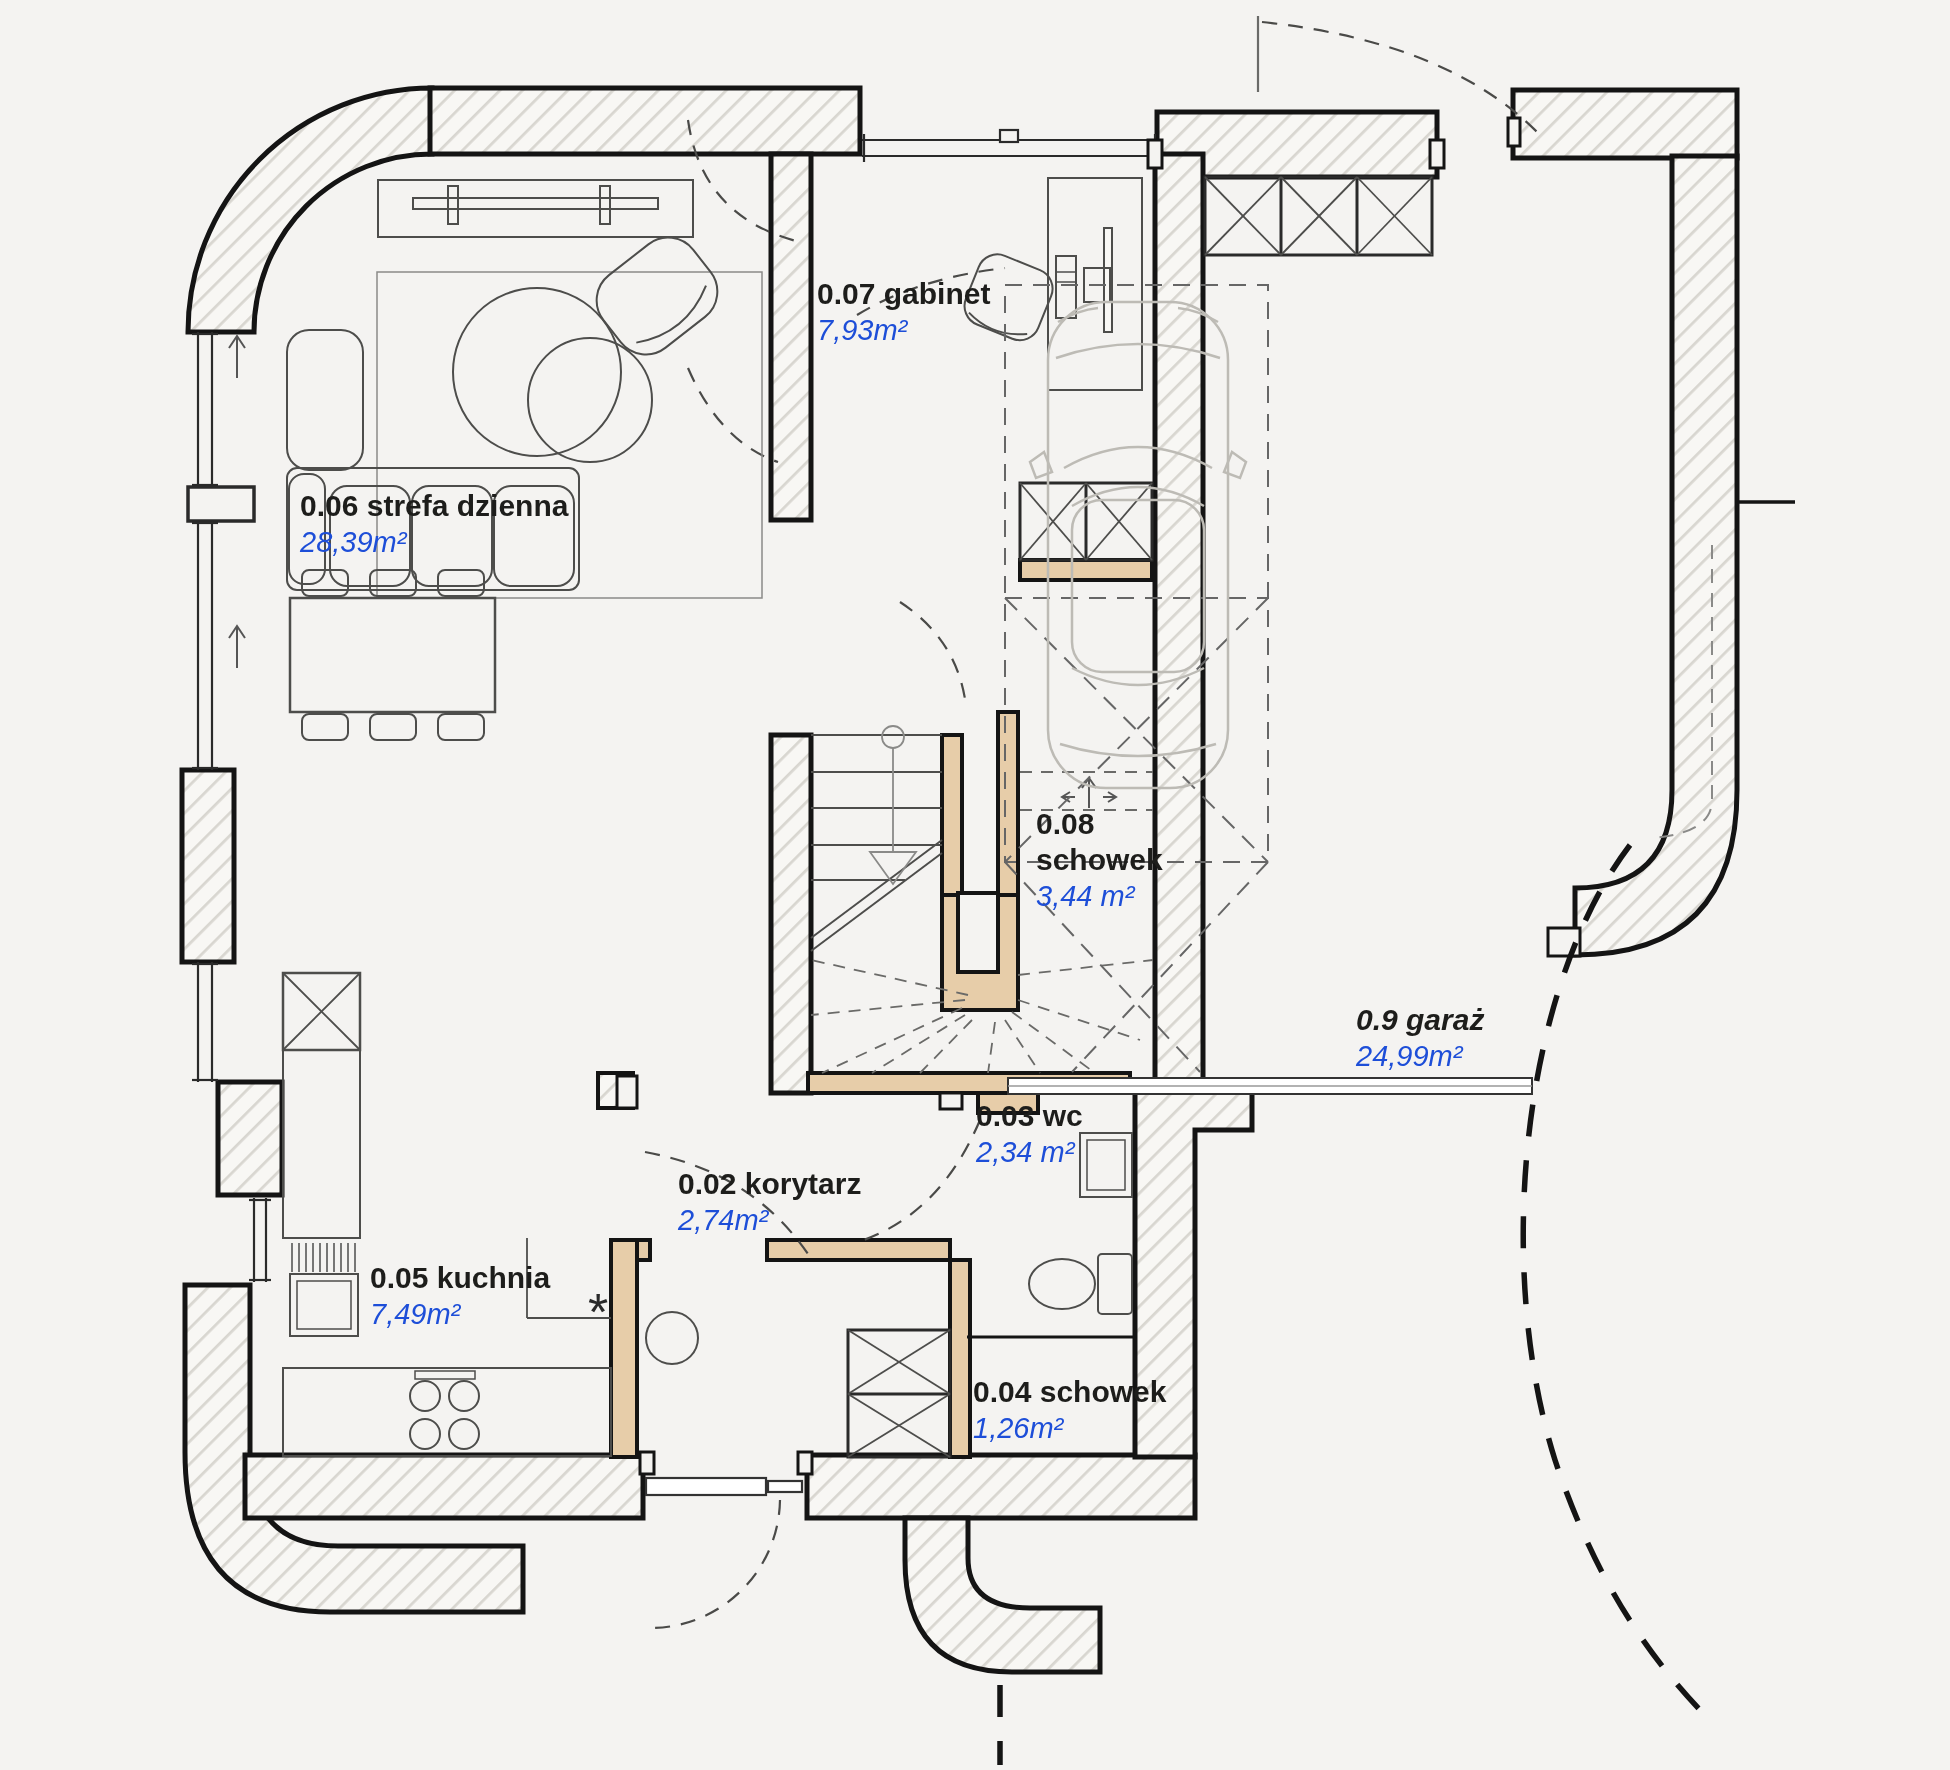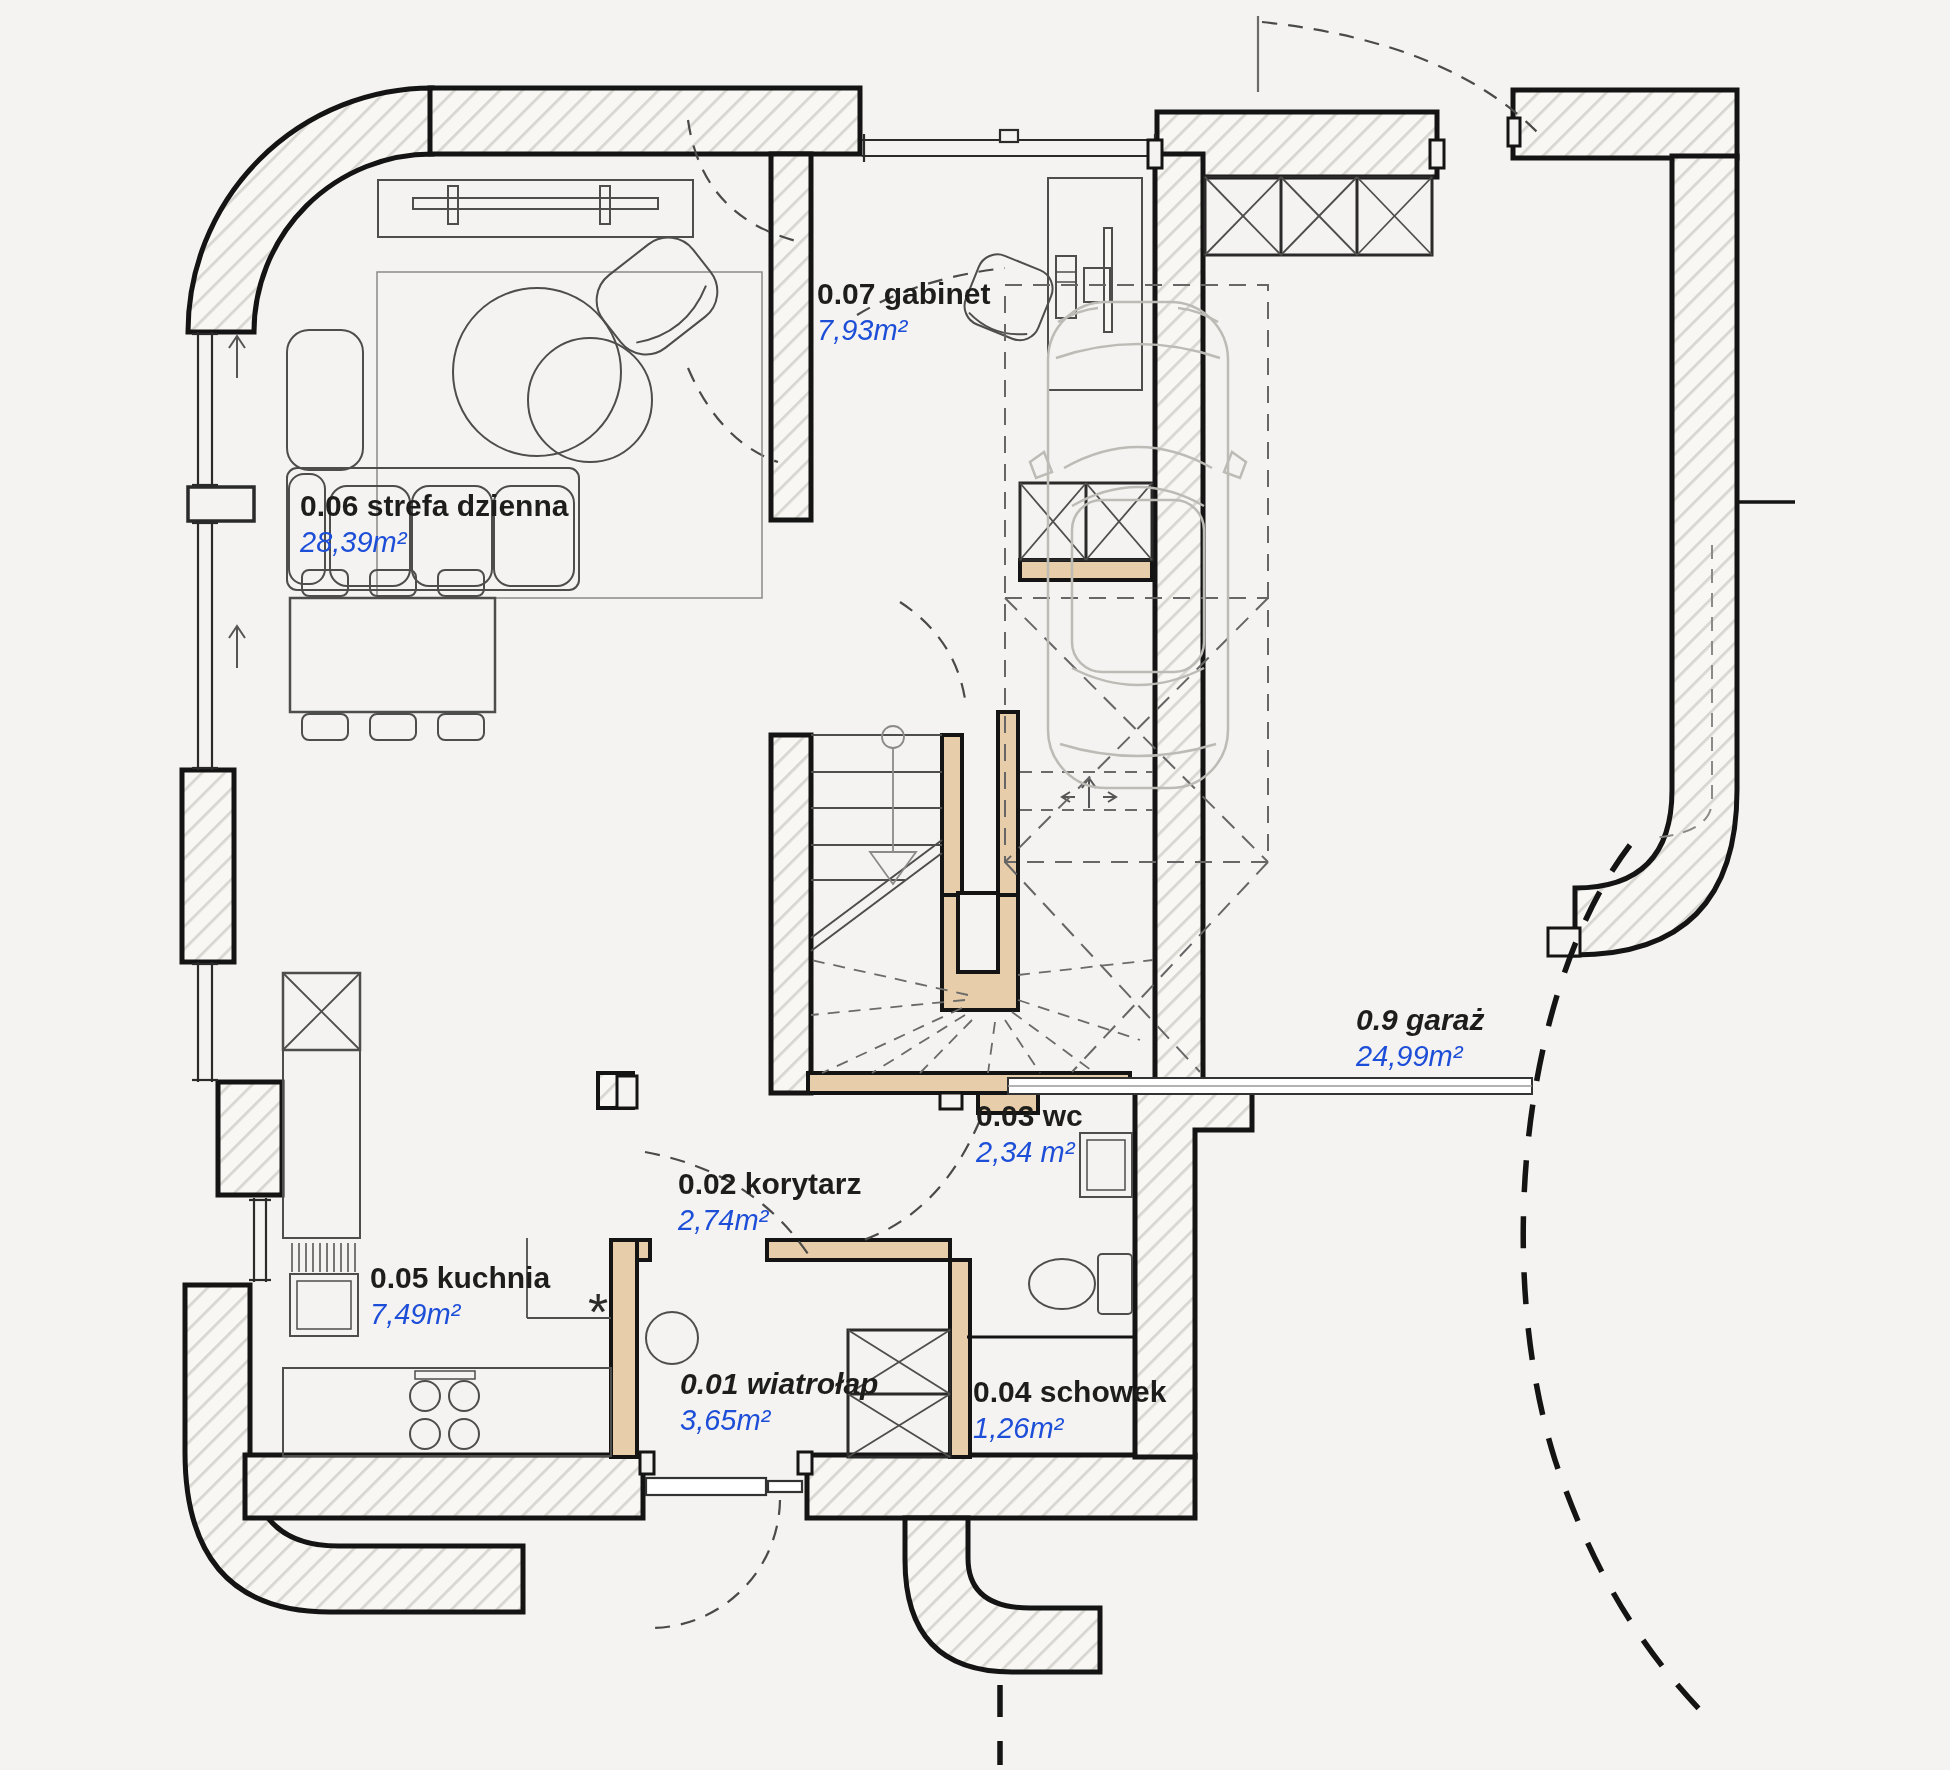--- a/index.html
+++ b/index.html
@@ -332,24 +332,20 @@
   <g>
     <rect x="1008" y="1078" width="524" height="16" fill="#ffffff" stroke="#333" stroke-width="2"></rect>
     <line x1="1008" y1="1086" x2="1532" y2="1086" stroke="#999" stroke-width="1.5"></line>
   </g>
 
   <path d="M 1712,545 V 800 Q 1712,833 1652,838" fill="none" stroke="#8a8a88" stroke-width="2" stroke-dasharray="14 10"></path>
   <path d="M 1630,845 C 1520,990 1495,1270 1555,1460 C 1595,1580 1648,1655 1700,1710" fill="none" stroke="#141414" stroke-width="5.5" stroke-dasharray="32 24"></path>
   <line x1="1000" y1="1685" x2="1000" y2="1765" stroke="#141414" stroke-width="5.5" stroke-dasharray="32 24"></line>
 </svg>
 
-  <div class="room-label emph" style="left:680px;top:1366px;">
-    <span class="room-name">0.01 wiatrołap</span>
-    <span class="room-area">3,65m²</span>
-  </div>
   <div class="room-label" style="left:678px;top:1166px;">
     <span class="room-name">0.02 korytarz</span>
     <span class="room-area">2,74m²</span>
   </div>
   <div class="room-label" style="left:976px;top:1098px;">
     <span class="room-name">0.03 wc</span>
     <span class="room-area">2,34 m²</span>
   </div>
   <div class="room-label" style="left:973px;top:1374px;">
     <span class="room-name">0.04 schowek</span>
@@ -360,18 +356,22 @@
     <span class="room-area">7,49m²</span>
   </div>
   <div class="room-label" style="left:300px;top:488px;">
     <span class="room-name">0.06 strefa dzienna</span>
     <span class="room-area">28,39m²</span>
   </div>
   <div class="room-label" style="left:817px;top:276px;">
     <span class="room-name">0.07 gabinet</span>
     <span class="room-area">7,93m²</span>
   </div>
+  <div class="room-label wrap" style="left:1036px;top:806px;">
+    <span class="room-name">0.08 schowek</span>
+    <span class="room-area">3,44 m²</span>
+  </div>
   <div class="room-label emph" style="left:1356px;top:1002px;">
     <span class="room-name">0.9 garaż</span>
     <span class="room-area">24,99m²</span>
   </div>
 
 </div>
 
 </body></html>

